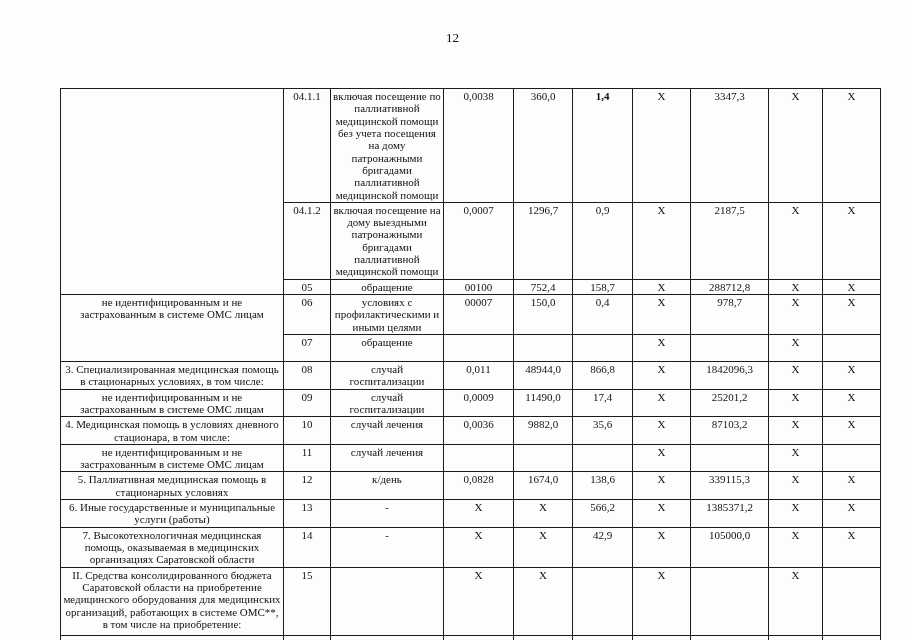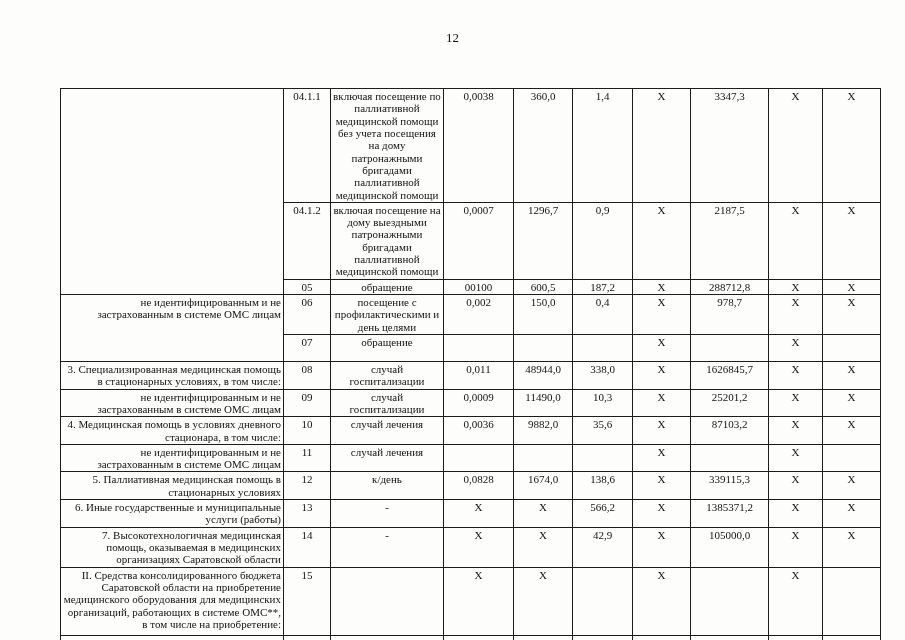--- a/index.html
+++ b/index.html
@@ -26,25 +26,25 @@
     font-size: 11px;
     line-height: 1.12;
   }
   table.doc td {
     border: 1px solid #1c1c1c;
     vertical-align: top;
     padding: 1px 2px;
     overflow: hidden;
     word-wrap: break-word;
   }
-  td.desc { text-align: right; padding-left: 3px; }
+  td.desc { text-align: center; padding-left: 3px; }
   td.desc.indent { padding-left: 27px; }
   td.no-top { border-top: none; }
   td.num, td.unit, td.val { text-align: center; }
-  td.pt18 { padding-top: 18px; }
+  td.pt18 { padding-top: 18px; font-weight: bold; }
   td.pt24 { padding-top: 24px; margin-top: 8px; }
 </style>
 </head>
 <body>
 
 <div class="page-number">12</div>
 
 <table class="doc">
   <colgroup>
     <col style="width:223px">
@@ -79,32 +79,32 @@
       <td class="val pt24">0,9</td>
       <td class="val">X</td>
       <td class="val">2187,5</td>
       <td class="val">X</td>
       <td class="val">X</td>
     </tr>
     <tr style="height:15px">
       <td class="num">05</td>
       <td class="unit">обращение</td>
       <td class="val">00100</td>
-      <td class="val">600,5</td>
-      <td class="val">187,2</td>
+      <td class="val">752,4</td>
+      <td class="val">158,7</td>
       <td class="val">X</td>
       <td class="val">288712,8</td>
       <td class="val">X</td>
       <td class="val">X</td>
     </tr>
     <tr style="height:38px">
       <td class="desc" rowspan="2">не идентифицированным и не застрахованным в системе ОМС лицам</td>
       <td class="num">06</td>
-      <td class="unit">посещение с профилактическими и день целями</td>
-      <td class="val">0,002</td>
+      <td class="unit">условиях с профилактическими и иными целями</td>
+      <td class="val">00007</td>
       <td class="val">150,0</td>
       <td class="val">0,4</td>
       <td class="val">X</td>
       <td class="val">978,7</td>
       <td class="val">X</td>
       <td class="val">X</td>
     </tr>
     <tr style="height:27px">
       <td class="num">07</td>
       <td class="unit">обращение</td>
@@ -115,33 +115,33 @@
       <td class="val"></td>
       <td class="val">X</td>
       <td class="val"></td>
     </tr>
     <tr style="height:26px">
       <td class="desc">3. Специализированная медицинская помощь в стационарных условиях, в том числе:</td>
       <td class="num">08</td>
       <td class="unit">случай госпитализации</td>
       <td class="val">0,011</td>
       <td class="val">48944,0</td>
-      <td class="val">338,0</td>
-      <td class="val">X</td>
-      <td class="val">1626845,7</td>
+      <td class="val">866,8</td>
+      <td class="val">X</td>
+      <td class="val">1842096,3</td>
       <td class="val">X</td>
       <td class="val">X</td>
     </tr>
     <tr style="height:26px">
       <td class="desc">не идентифицированным и не застрахованным в системе ОМС лицам</td>
       <td class="num">09</td>
       <td class="unit">случай госпитализации</td>
       <td class="val">0,0009</td>
       <td class="val">11490,0</td>
-      <td class="val">10,3</td>
+      <td class="val">17,4</td>
       <td class="val">X</td>
       <td class="val">25201,2</td>
       <td class="val">X</td>
       <td class="val">X</td>
     </tr>
     <tr style="height:26px">
       <td class="desc">4. Медицинская помощь в условиях дневного стационара, в том числе:</td>
       <td class="num">10</td>
       <td class="unit">случай лечения</td>
       <td class="val">0,0036</td>

